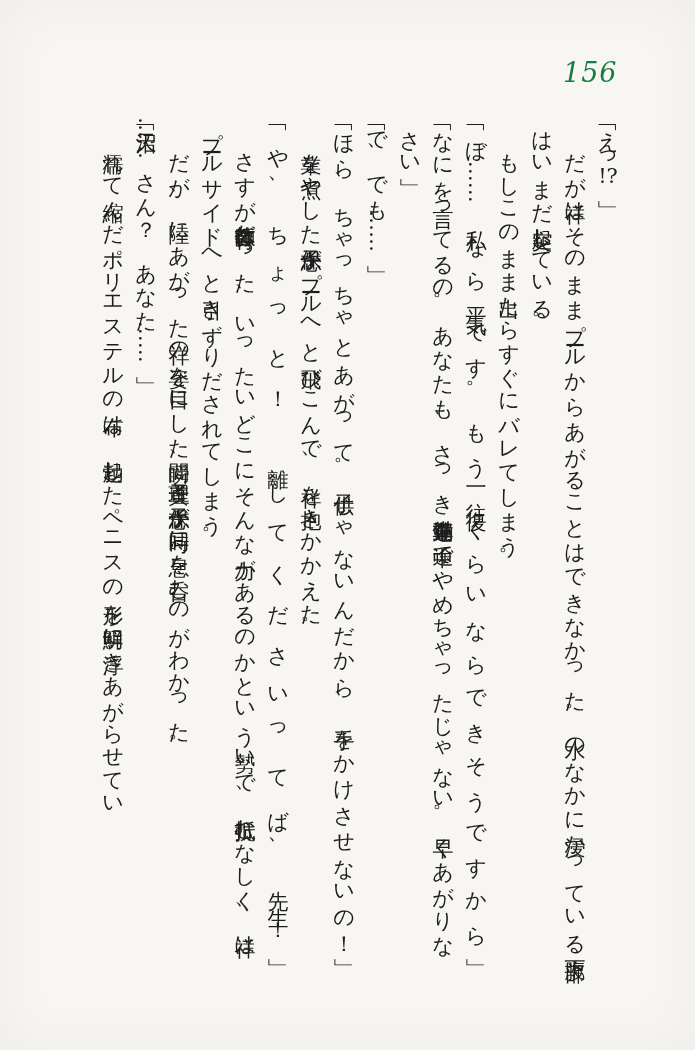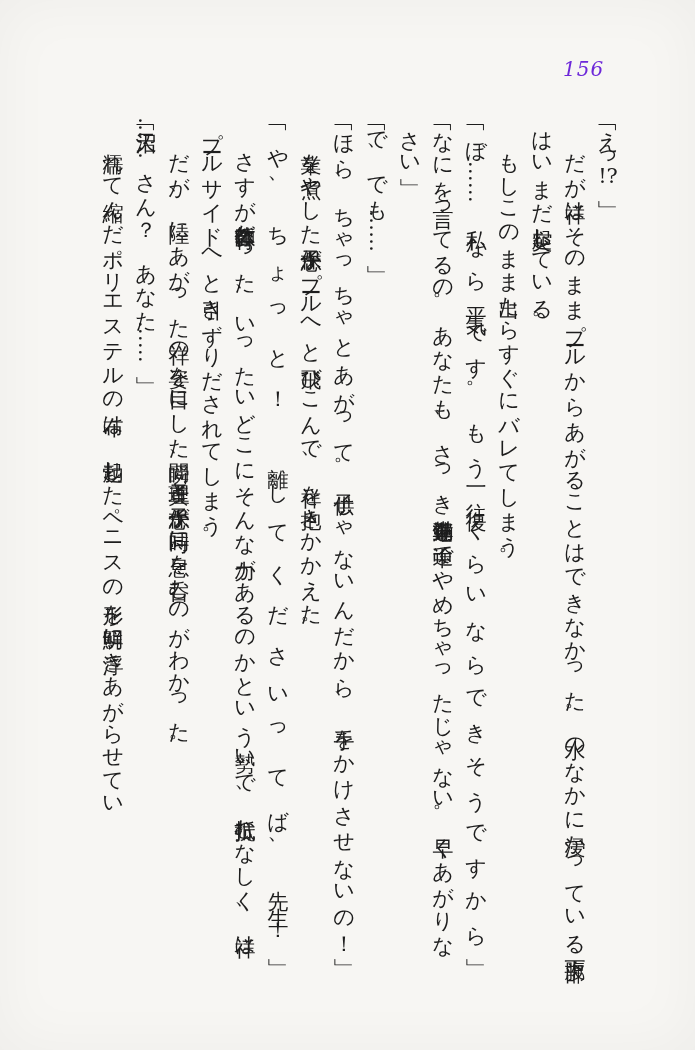--- a/index.html
+++ b/index.html
@@ -14,23 +14,23 @@
     background: #f7f6f3;
     overflow: hidden;
     box-shadow: inset 0 0 60px rgba(0,0,0,0.04);
   }
   .page-number {
     position: absolute;
     top: 57px;
     left: 563px;
     font-family: "DejaVu Serif", serif;
     font-style: italic;
-    font-size: 20px;
+    font-size: 27px;
     letter-spacing: 1px;
-    color: #6d28d9;
+    color: #15803d;
   }
   .text-block {
     position: absolute;
     top: 117px;
     right: 71px;
     height: 828px;
     writing-mode: vertical-rl;
     text-orientation: mixed;
     font-family: "DejaVu Serif", serif;
     font-size: 21px;

